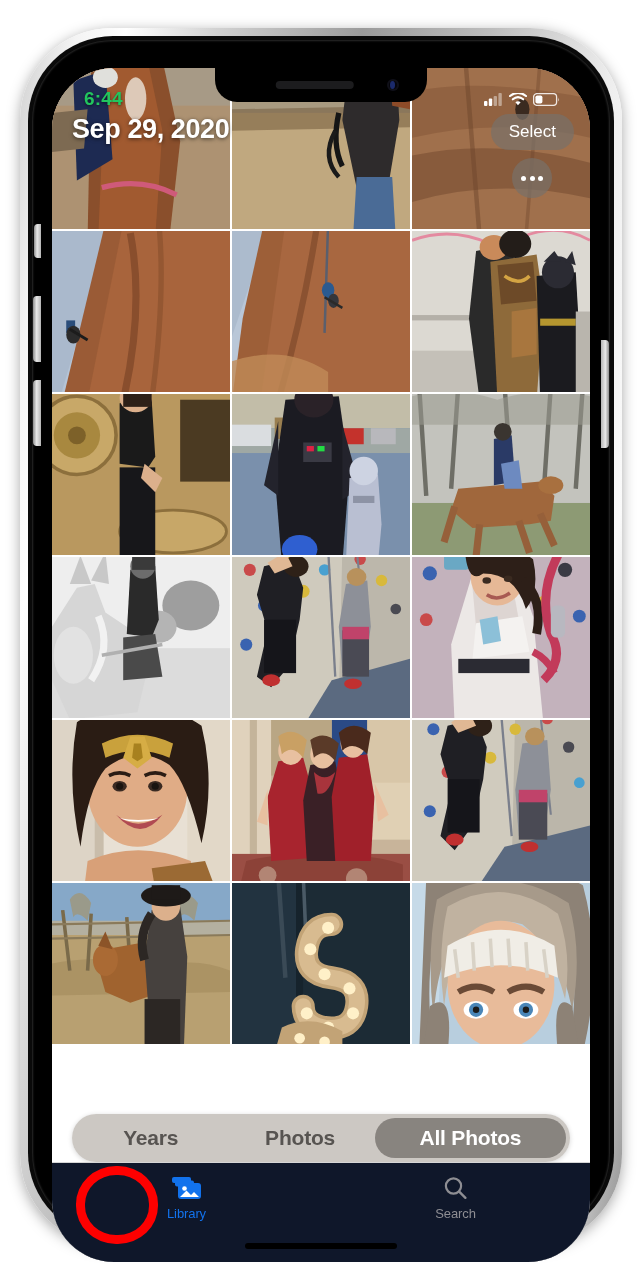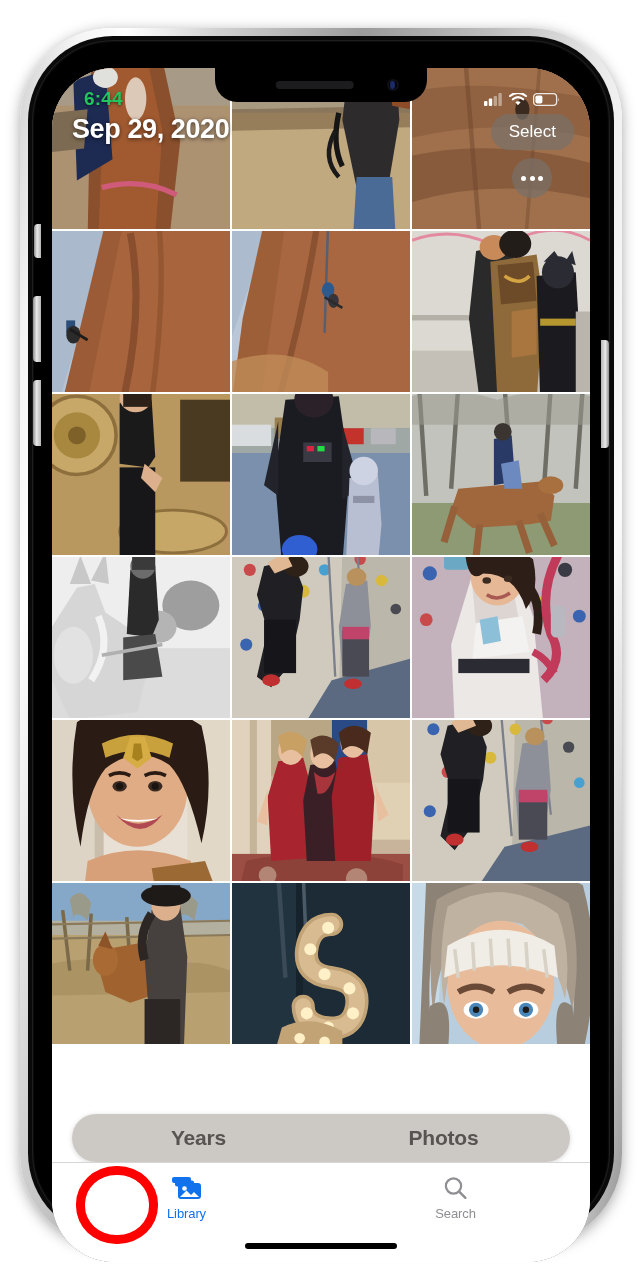--- a/index.html
+++ b/index.html
@@ -149,21 +149,21 @@
   }
   .seg-item.selected{
     background:rgba(130,126,122,.92);
     color:#fff;
     flex:1.28;
   }
 
   
   #tab-bar{
     position:absolute; bottom:0; left:0; right:0; height:100px;
-    background:#ffffff;
+    background:#0f172a;
     border-top:.5px solid #d6d6d6;
     z-index:30;
     display:flex; align-items:flex-start;
     padding-top:11px;
   }
   .tab-item{
     flex:1; display:flex; flex-direction:column;
     align-items:center; gap:4px; cursor:pointer;
   }
   .tab-icon{ height:28px; display:flex; align-items:center; justify-content:center; }
@@ -627,20 +627,21 @@
           <i></i>
           <i></i>
           <i></i>
         </button>
       </div>
     </div>
 
     <div id="segmented-control">
       <div class="seg-item">Years</div>
       <div class="seg-item">Photos</div>
+      <div class="seg-item selected">All Photos</div>
     </div>
 
     <div id="tab-bar">
 
       <div class="tab-item active">
         <span class="tab-icon">
           <svg width="29" height="23" viewBox="0 0 29 23">
             <rect x="0" y="0" width="19" height="6" rx="2" fill="#1272ec"></rect>
             <rect x="3" y="3.5" width="19" height="6" rx="2" fill="#1272ec"></rect>
             <rect x="6" y="6" width="23" height="16" rx="3" fill="#1272ec"></rect>

